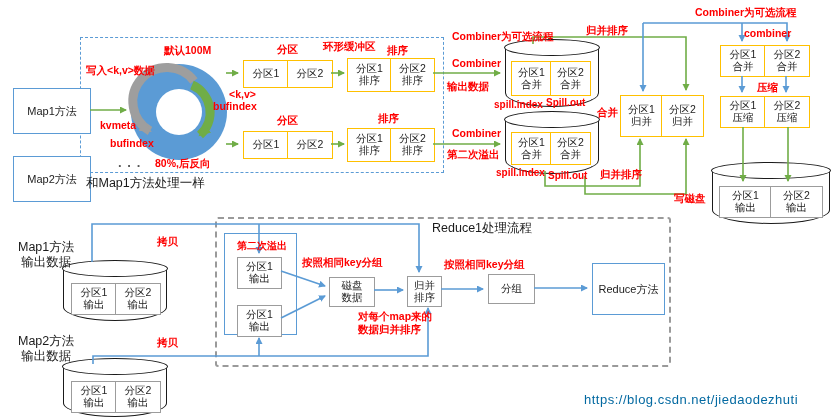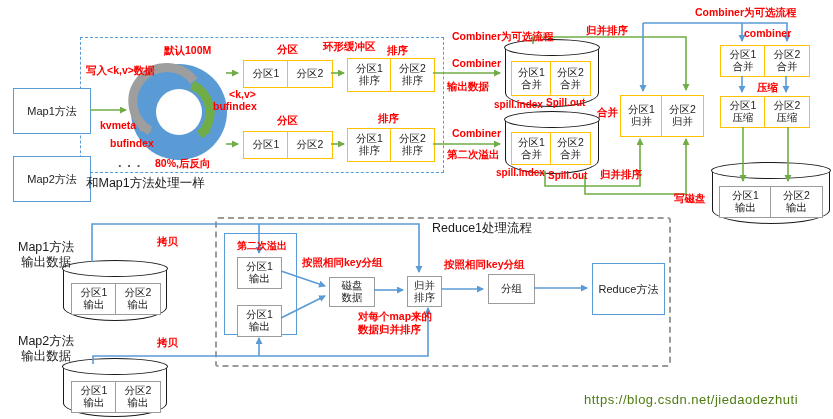--- a/index.html
+++ b/index.html
@@ -18,21 +18,21 @@
   .cyl::before{content:"";position:absolute;left:-1.8px;right:-1.8px;top:-8px;height:15px;
        background:#fff;border:1.8px solid #1a1a1a;border-radius:50%}
   .dash-b{position:absolute;border:1.6px dashed #5B9BD5;z-index:1}
   .dash-g{position:absolute;border:2px dashed #9a9a9a;border-radius:3px;z-index:1}
   .memrect{position:absolute;border:1.5px solid #5B9BD5;z-index:3}
   .ring{position:absolute;left:131px;top:64px;width:96px;height:96px;border-radius:50%;
         background:#5B9BD5;z-index:2}
   .ring-hole{position:absolute;left:25px;top:25px;width:46px;height:46px;border-radius:50%;background:#fff}
   svg.lines{position:absolute;left:0;top:0;z-index:6;pointer-events:none}
   svg.ringarrows{position:absolute;left:0;top:0;z-index:3;pointer-events:none}
-  .wm{position:absolute;color:#4d7c0f;font-size:13px;letter-spacing:.5px;z-index:8}
+  .wm{position:absolute;color:#0369a1;font-size:13px;letter-spacing:.5px;z-index:8}
   .dots{position:absolute;color:#555;font-weight:bold;font-size:13px;letter-spacing:5px;z-index:7}
 </style>
 </head>
 <body>
 
 <div class="stage">
 
   <div class="dash-b" style="left:80px;top:37px;width:362px;height:134px"></div>
 
   <div class="bx b" style="left:13px;top:88px;width:76px;height:44px">Map1方法</div>

